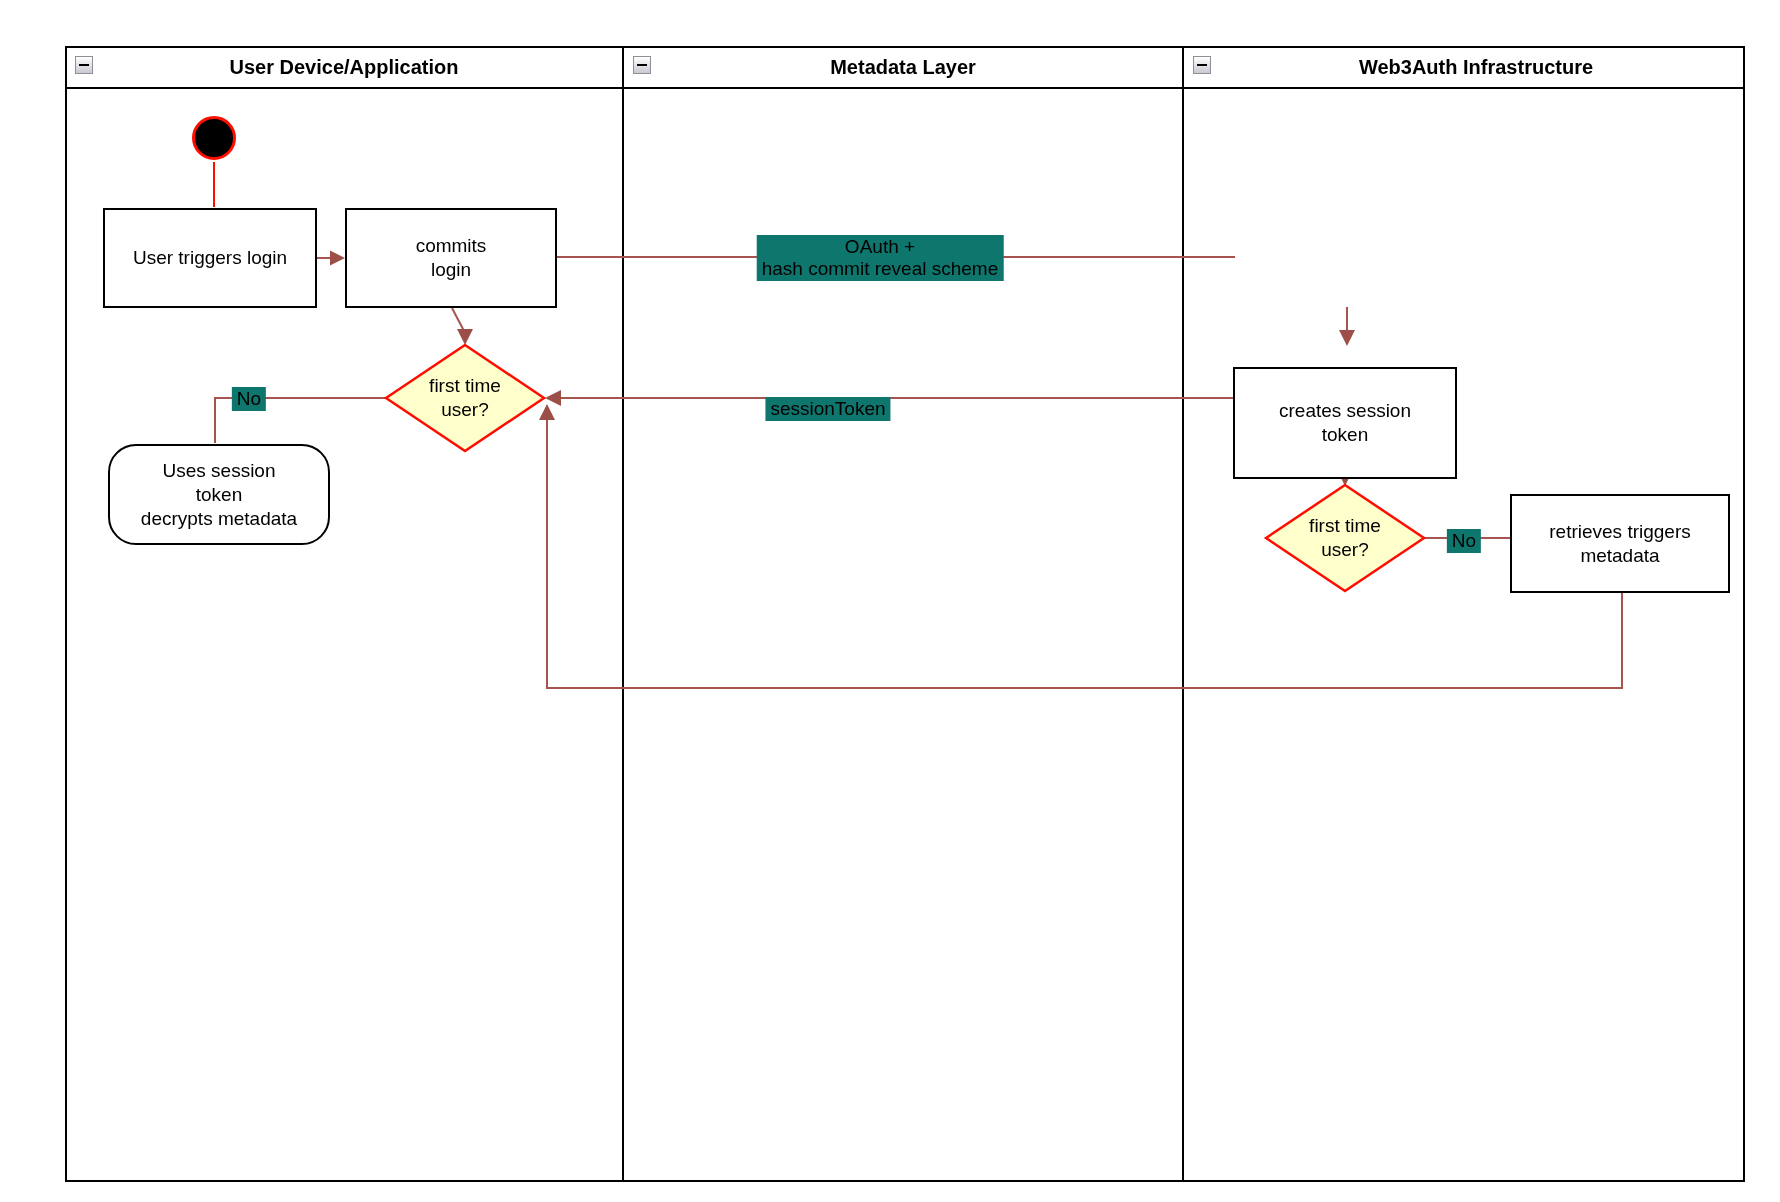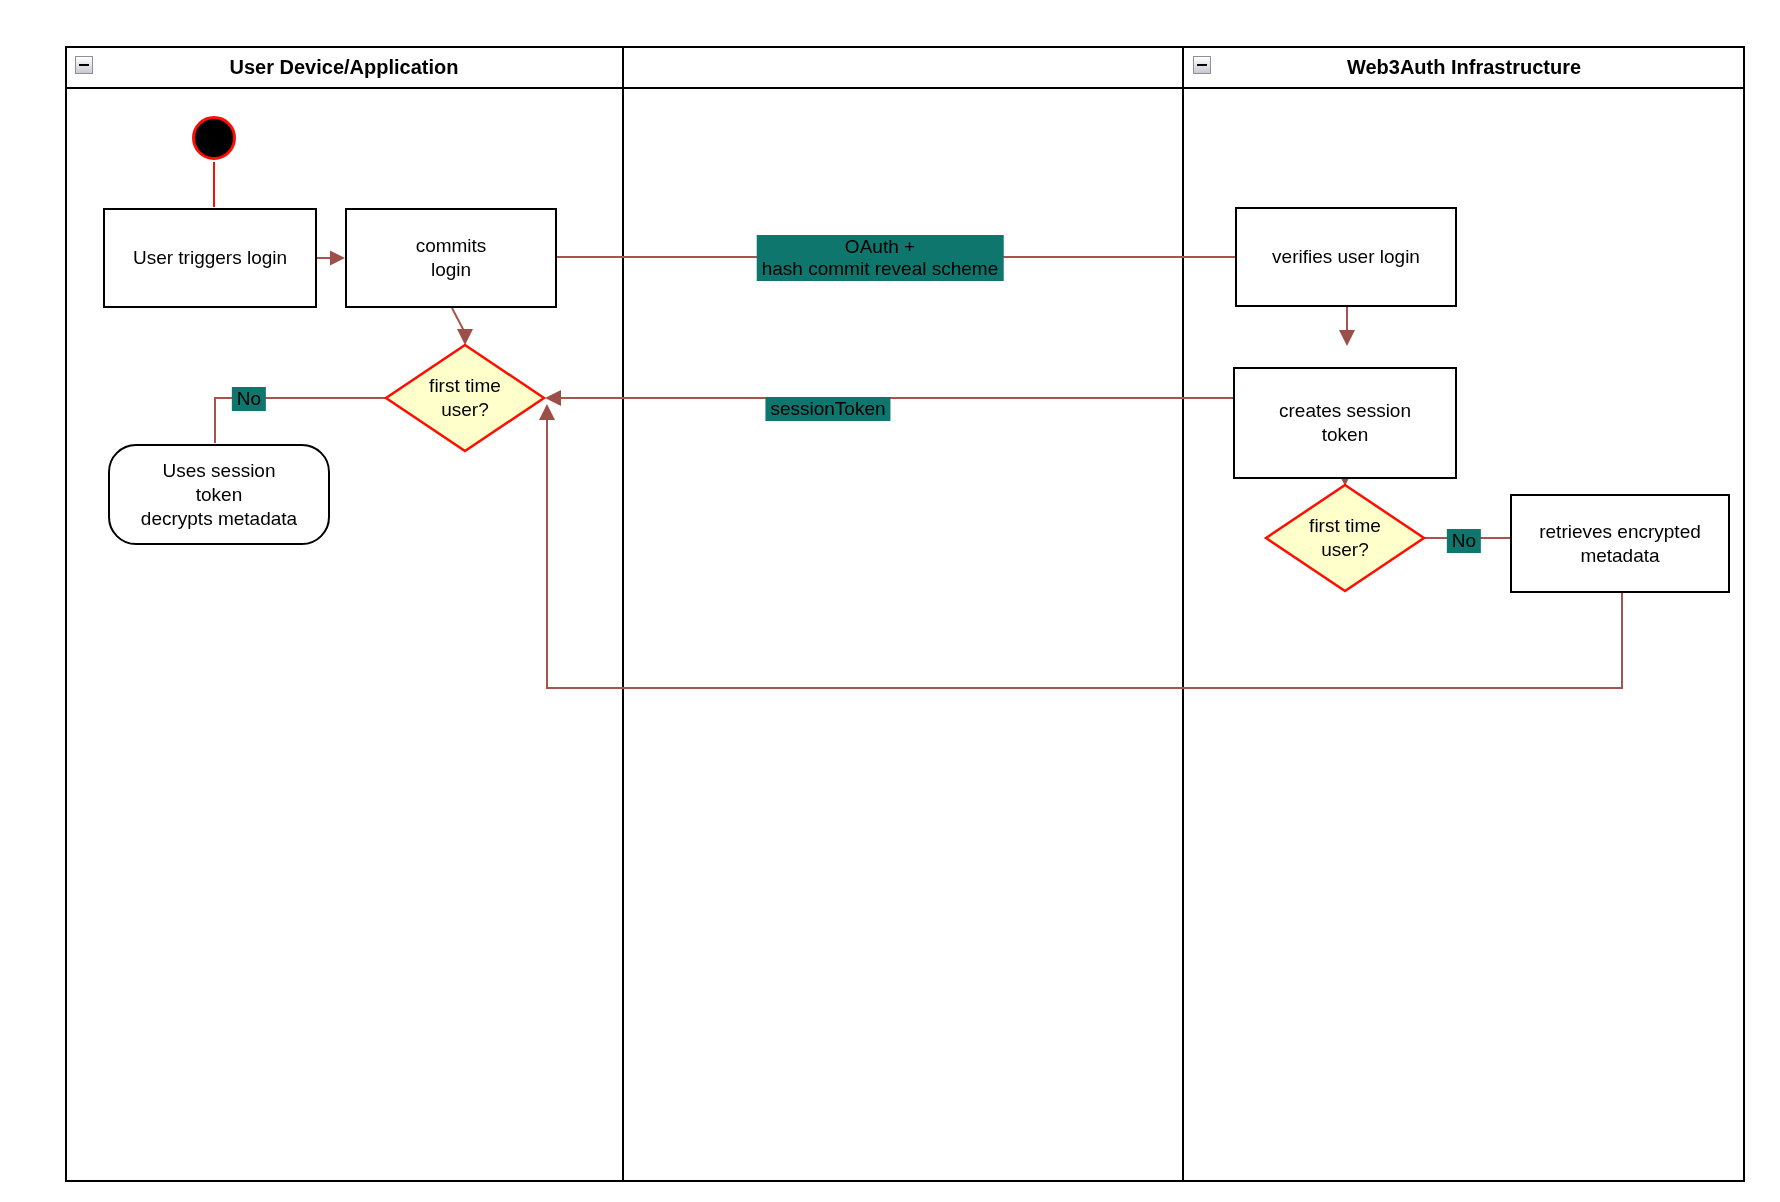--- a/index.html
+++ b/index.html
@@ -63,21 +63,27 @@
   <div class="v-border" style="left:622px;"></div>
   <div class="v-border" style="left:1182px;"></div>
   <div class="h-border"></div>
 
   <div class="lane-header" style="left:65px;width:558px;">
     <div class="collapse-btn">
         <span class="minus"></span>
       </div>
     <div class="lane-title">User Device/Application</div>
   </div>
-  <div class="lane-header" style="left:1183px;width:562px;">
+  <div class="lane-header" style="left:623px;width:560px;">
+    <div class="collapse-btn">
+        <span class="minus"></span>
+      </div>
+    <div class="lane-title">Metadata Layer</div>
+  </div>
+  <div class="lane-header" style="left:1183px;width:562px;padding-left:12px;">
     <div class="collapse-btn">
         <span class="minus"></span>
       </div>
     <div class="lane-title">Web3Auth Infrastructure</div>
   </div>
 
   <svg class="edges" width="1780" height="1202" viewBox="0 0 1780 1202">
     <g>
       <path class="red-line" d="M214,162 L214,207"></path>
     </g>
@@ -135,39 +141,36 @@
     <span class="node-label decision-label">first time
 user?</span>
   </div>
 
   <div class="action-node" style="left:108px;top:444px;width:222px;height:101px;border-radius:28px;">
     <span class="node-label">Uses session
 token
 decrypts metadata</span>
   </div>
 
-  <div class="action-node" style="left:1235px;top:207px;width:222px;height:100px;">
-    <span class="node-label">verifies user login</span>
-  </div>
 
   <div class="action-node" style="left:1233px;top:347px;width:224px;height:112px;margin-top:20px;">
     <span class="node-label">creates session
 token</span>
   </div>
 
   <div class="decision-node" style="left:1266px;top:485px;width:158px;height:106px;">
     <svg width="158" height="106" viewBox="0 0 158 106">
       <polygon class="decision-shape" points="79,0 158,53 79,106 0,53"></polygon>
     </svg>
     <span class="node-label decision-label">first time
 user?</span>
   </div>
 
   <div class="action-node" style="left:1510px;top:494px;width:220px;height:99px;">
-    <span class="node-label">retrieves encrypted
+    <span class="node-label">retrieves triggers
 metadata</span>
   </div>
 
   <div class="edge-label" style="left:880px;top:258px;">OAuth +
 hash commit reveal scheme</div>
   <div class="edge-label" style="left:828px;top:409px;">sessionToken</div>
   <div class="edge-label" style="left:249px;top:399px;">No</div>
   <div class="edge-label" style="left:1464px;top:541px;">No</div>
 
 </div>

